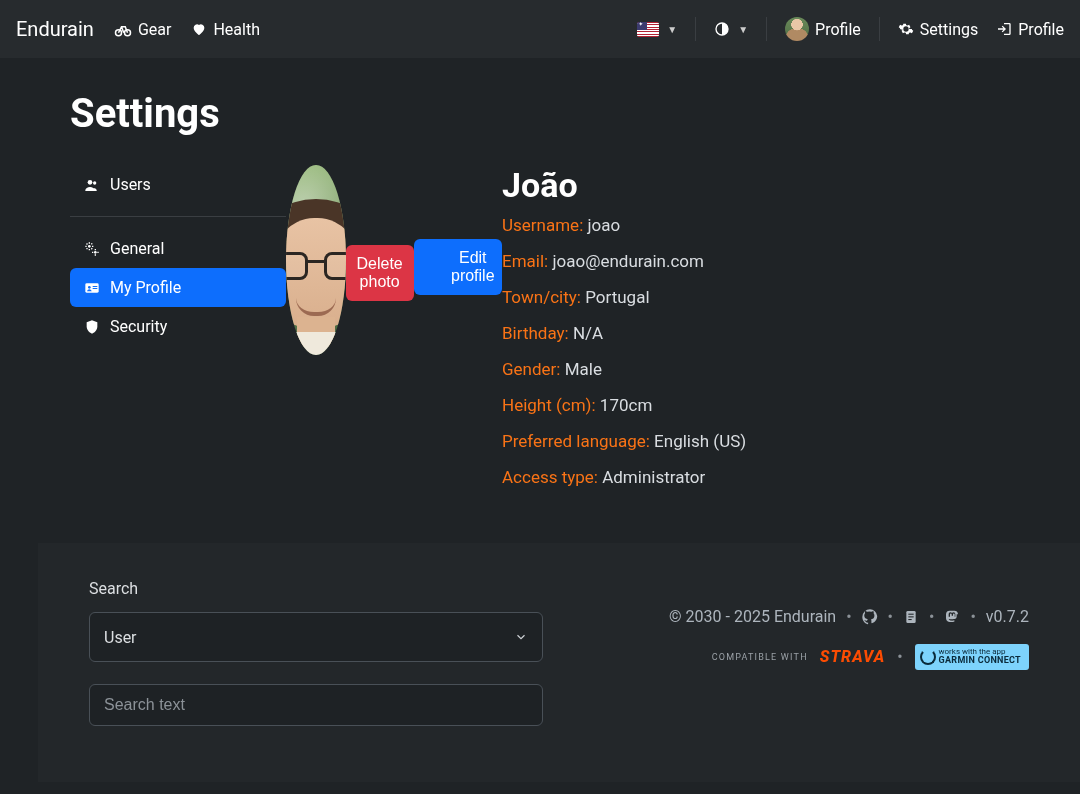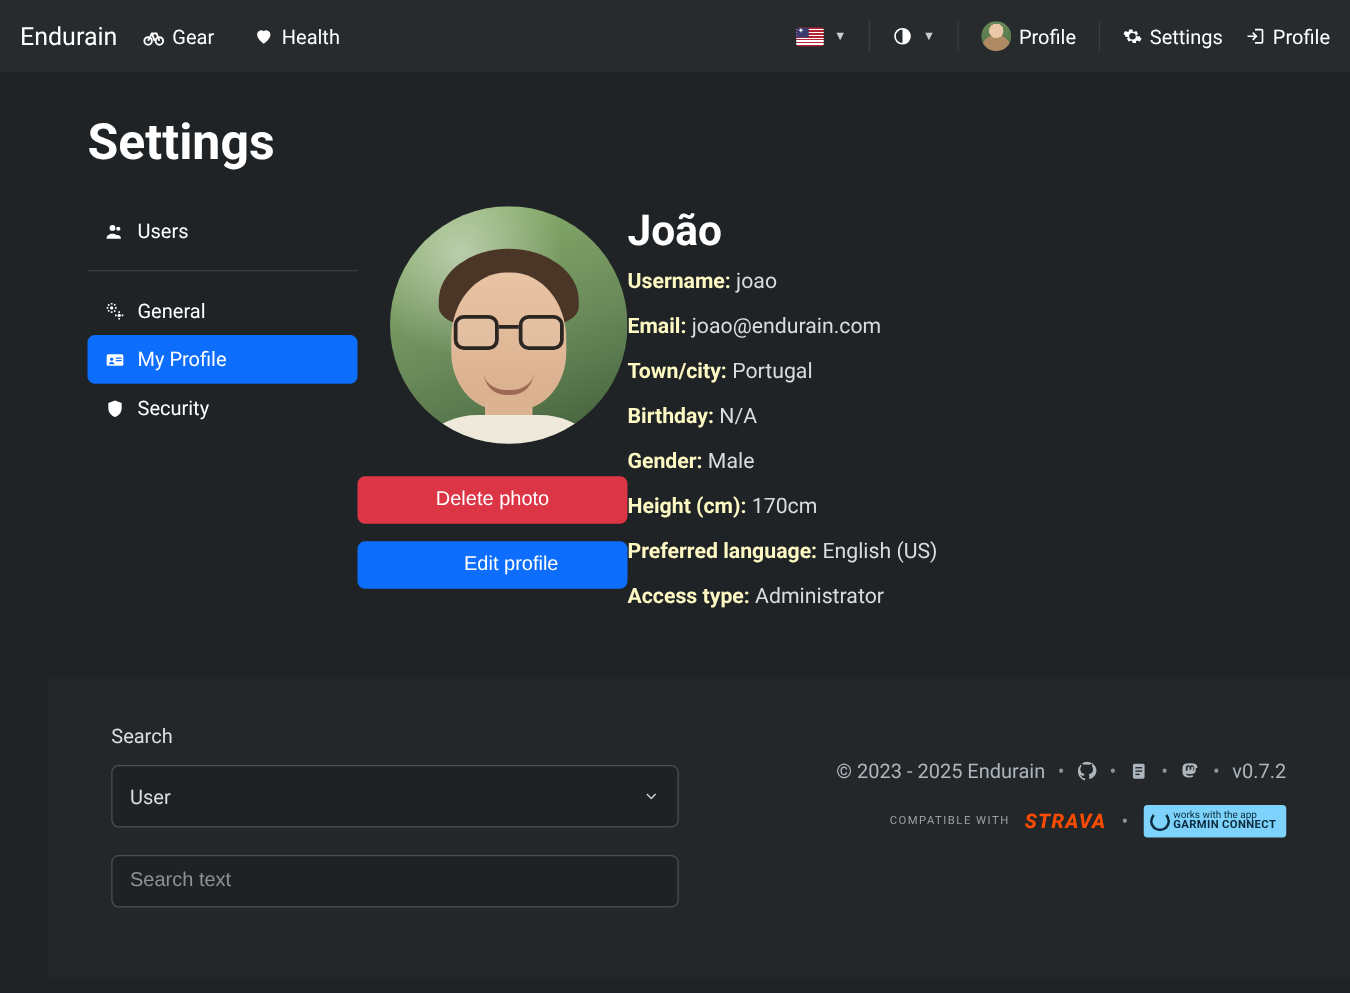--- a/index.html
+++ b/index.html
@@ -27,21 +27,21 @@
 
   
   .navbar{
     background:var(--bg-nav);
     height:58px;
     display:flex;
     align-items:center;
     padding:0 16px;
   }
   .brand{font-size:20px;color:#fff;margin-right:20px;}
-  .nav-left{display:flex;align-items:center;gap:32px;}
+  .nav-left{display:flex;align-items:center;gap:20px;}
   .nav-link{display:flex;align-items:center;gap:6px;color:#fff;cursor:pointer;}
   .nav-spacer{flex:1;}
   .nav-right{display:flex;align-items:center;gap:18px;}
   .vdiv{width:1px;height:24px;background:var(--divider);}
   .caret{font-size:10px;margin-left:2px;color:#ccc;}
 
   .flag{
     width:22px;height:15px;display:inline-block;position:relative;border-radius:2px;overflow:hidden;
     background:linear-gradient(to bottom,#b22234 0%,#b22234 7.7%,#fff 7.7%,#fff 15.4%,#b22234 15.4%,#b22234 23.1%,#fff 23.1%,#fff 30.8%,#b22234 30.8%,#b22234 38.5%,#fff 38.5%,#fff 46.2%,#b22234 46.2%,#b22234 53.8%,#fff 53.8%,#fff 61.5%,#b22234 61.5%,#b22234 69.2%,#fff 69.2%,#fff 76.9%,#b22234 76.9%,#b22234 84.6%,#fff 84.6%,#fff 92.3%,#b22234 92.3%,#b22234 100%);
   }
@@ -62,21 +62,21 @@
   .layout{display:flex;align-items:flex-start;}
 
   .sidebar{width:216px;flex-shrink:0;}
   .side-item{
     display:flex;align-items:center;gap:10px;
     padding:10px 14px;border-radius:6px;color:#fff;cursor:pointer;font-size:16px;
   }
   .side-item.active{background:var(--blue);}
   .side-divider{height:1px;background:var(--divider);margin:12px 0;}
 
-  .profile-col{width:216px;flex-shrink:0;display:flex;flex-direction:column;align-items:flex-end;}
+  .profile-col{width:216px;flex-shrink:0;display:flex;align-items:center;}
   .avatar-big{
     width:190px;height:190px;border-radius:50%;overflow:hidden;position:relative;
   }
   .avatar-bg{
     position:absolute;inset:0;
     background:
       radial-gradient(circle at 30% 20%, rgba(255,255,255,0.45), transparent 40%),
       linear-gradient(160deg,#8fb56e 0%, #6a8a5a 55%, #3f5c38 100%);
   }
   .avatar-person{
@@ -110,21 +110,21 @@
     width:100%;padding:10px 0;border:none;border-radius:6px;color:#fff;
     font-size:16px;cursor:pointer;margin-top:14px;
   }
   .btn-red{background:var(--red);} 
   .btn-blue{background:var(--blue);padding-left:30px;}
   .profile-col .btn:first-of-type{margin-top:26px;}
 
   .details{flex:1;min-width:0;}
   .details h2{font-size:34px;margin:0 0 10px;font-weight:700;color:#fff;}
   .detail-row{margin:0 0 16px;font-size:17px;}
-  .detail-row b{font-weight:700;color:#fef9c3;}
+  .detail-row b{font-weight:400;color:#f97316;}
   .detail-row span{color:#d9dde1;}
 
   
   .footer{
     background:var(--bg-footer);
     padding:36px 12px 56px;
     margin-left:38px;
   }
   .footer .container{display:flex;gap:40px;align-items:flex-start;padding:0;}
   .search-col{width:454px;}
@@ -324,21 +324,21 @@
           <svg width="14" height="14" viewBox="0 0 24 24" fill="none" stroke="currentColor" stroke-width="2">
               <polyline points="6 9 12 15 18 9"></polyline>
             </svg>
         </span>
       </div>
       <input class="text-input" placeholder="Search text" style="">
     </div>
 
     <div class="meta-col">
       <div class="meta-line">
-        <span>© 2023 - 2025 Endurain</span>
+        <span>© 2030 - 2025 Endurain</span>
         <span class="dot">•</span>
         <a class="icon-pill">
           <svg class="ico" viewBox="0 0 24 24" fill="#adb5bd">
               <path d="M12 .5A11.5 11.5 0 0 0 .5 12c0 5.1 3.3 9.4 7.9 10.9.6.1.8-.3.8-.6v-2c-3.2.7-3.9-1.4-3.9-1.4-.5-1.3-1.3-1.7-1.3-1.7-1.1-.7.1-.7.1-.7 1.2.1 1.8 1.2 1.8 1.2 1 .1 1.6-.5 2-.9.1-.8.4-1.3.8-1.6-2.6-.3-5.3-1.3-5.3-5.8 0-1.3.5-2.3 1.2-3.2-.1-.3-.5-1.5.1-3.1 0 0 1-.3 3.3 1.2a11 11 0 0 1 6 0C16.3 3 17.3 3.3 17.3 3.3c.6 1.6.2 2.8.1 3.1.8.9 1.2 1.9 1.2 3.2 0 4.5-2.7 5.5-5.3 5.8.4.4.8 1.1.8 2.2v3.2c0 .3.2.7.8.6 4.6-1.5 7.9-5.8 7.9-10.9A11.5 11.5 0 0 0 12 .5z"></path>
             </svg>
         </a>
         <span class="dot">•</span>
         <a class="icon-pill">
           <svg class="ico" viewBox="0 0 24 24" fill="#adb5bd">
               <rect x="5" y="3" width="14" height="18" rx="2"></rect>

